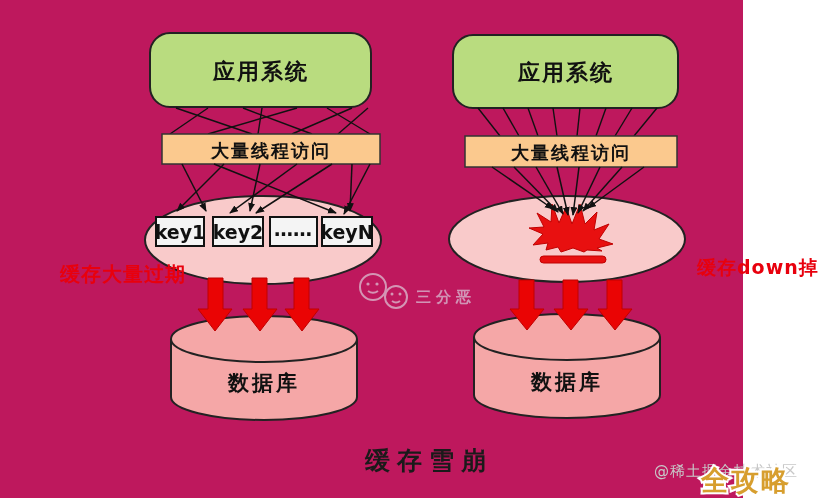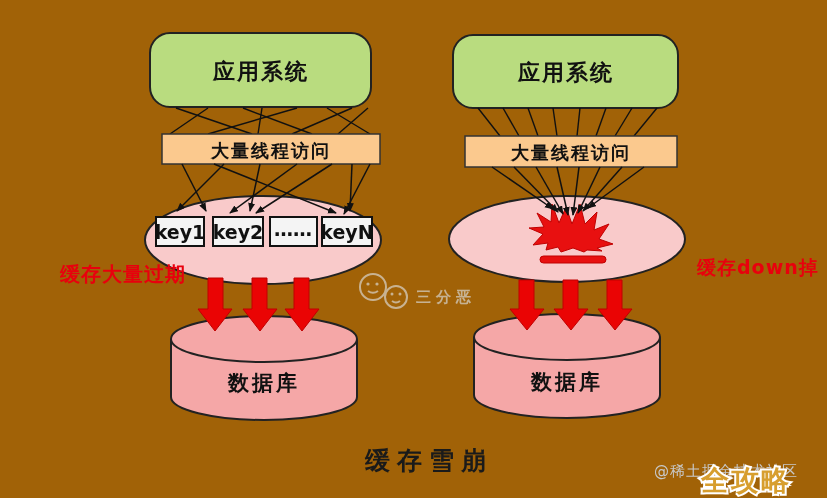--- a/index.html
+++ b/index.html
@@ -1,16 +1,16 @@
 <!DOCTYPE html>
 <html><head>
 <meta charset="utf-8">
 <style>
   html,body{margin:0;padding:0;background:#fff;width:827px;height:498px;overflow:hidden;}
-  .canvas{position:relative;width:827px;height:498px;background:#a16207;}
+  .canvas{position:relative;width:743px;height:498px;background:#be185d;}
   svg{display:block;}
   svg text{font-family:"DejaVu Sans","Liberation Sans",sans-serif;}
   .box-label{font-size:22px;font-weight:bold;fill:#111;letter-spacing:2px;}
   .thread-label{font-size:18px;font-weight:bold;fill:#111;letter-spacing:2px;}
   .key-label{font-size:19px;font-weight:bold;fill:#111;}
   .db-label{font-size:21px;font-weight:bold;fill:#111;letter-spacing:3px;}
   .red-label{font-size:20px;font-weight:bold;fill:#e8000d;letter-spacing:1px;}
   .title-label{font-size:25px;font-weight:bold;fill:#1a1a1a;letter-spacing:7px;}
   .credit-label{font-size:15px;fill:#c8c8c8;letter-spacing:1px;}
   .badge-label{font-size:28px;font-weight:bold;fill:#d79e2e;stroke:#ffffff;stroke-width:4px;paint-order:stroke;letter-spacing:2px;}

